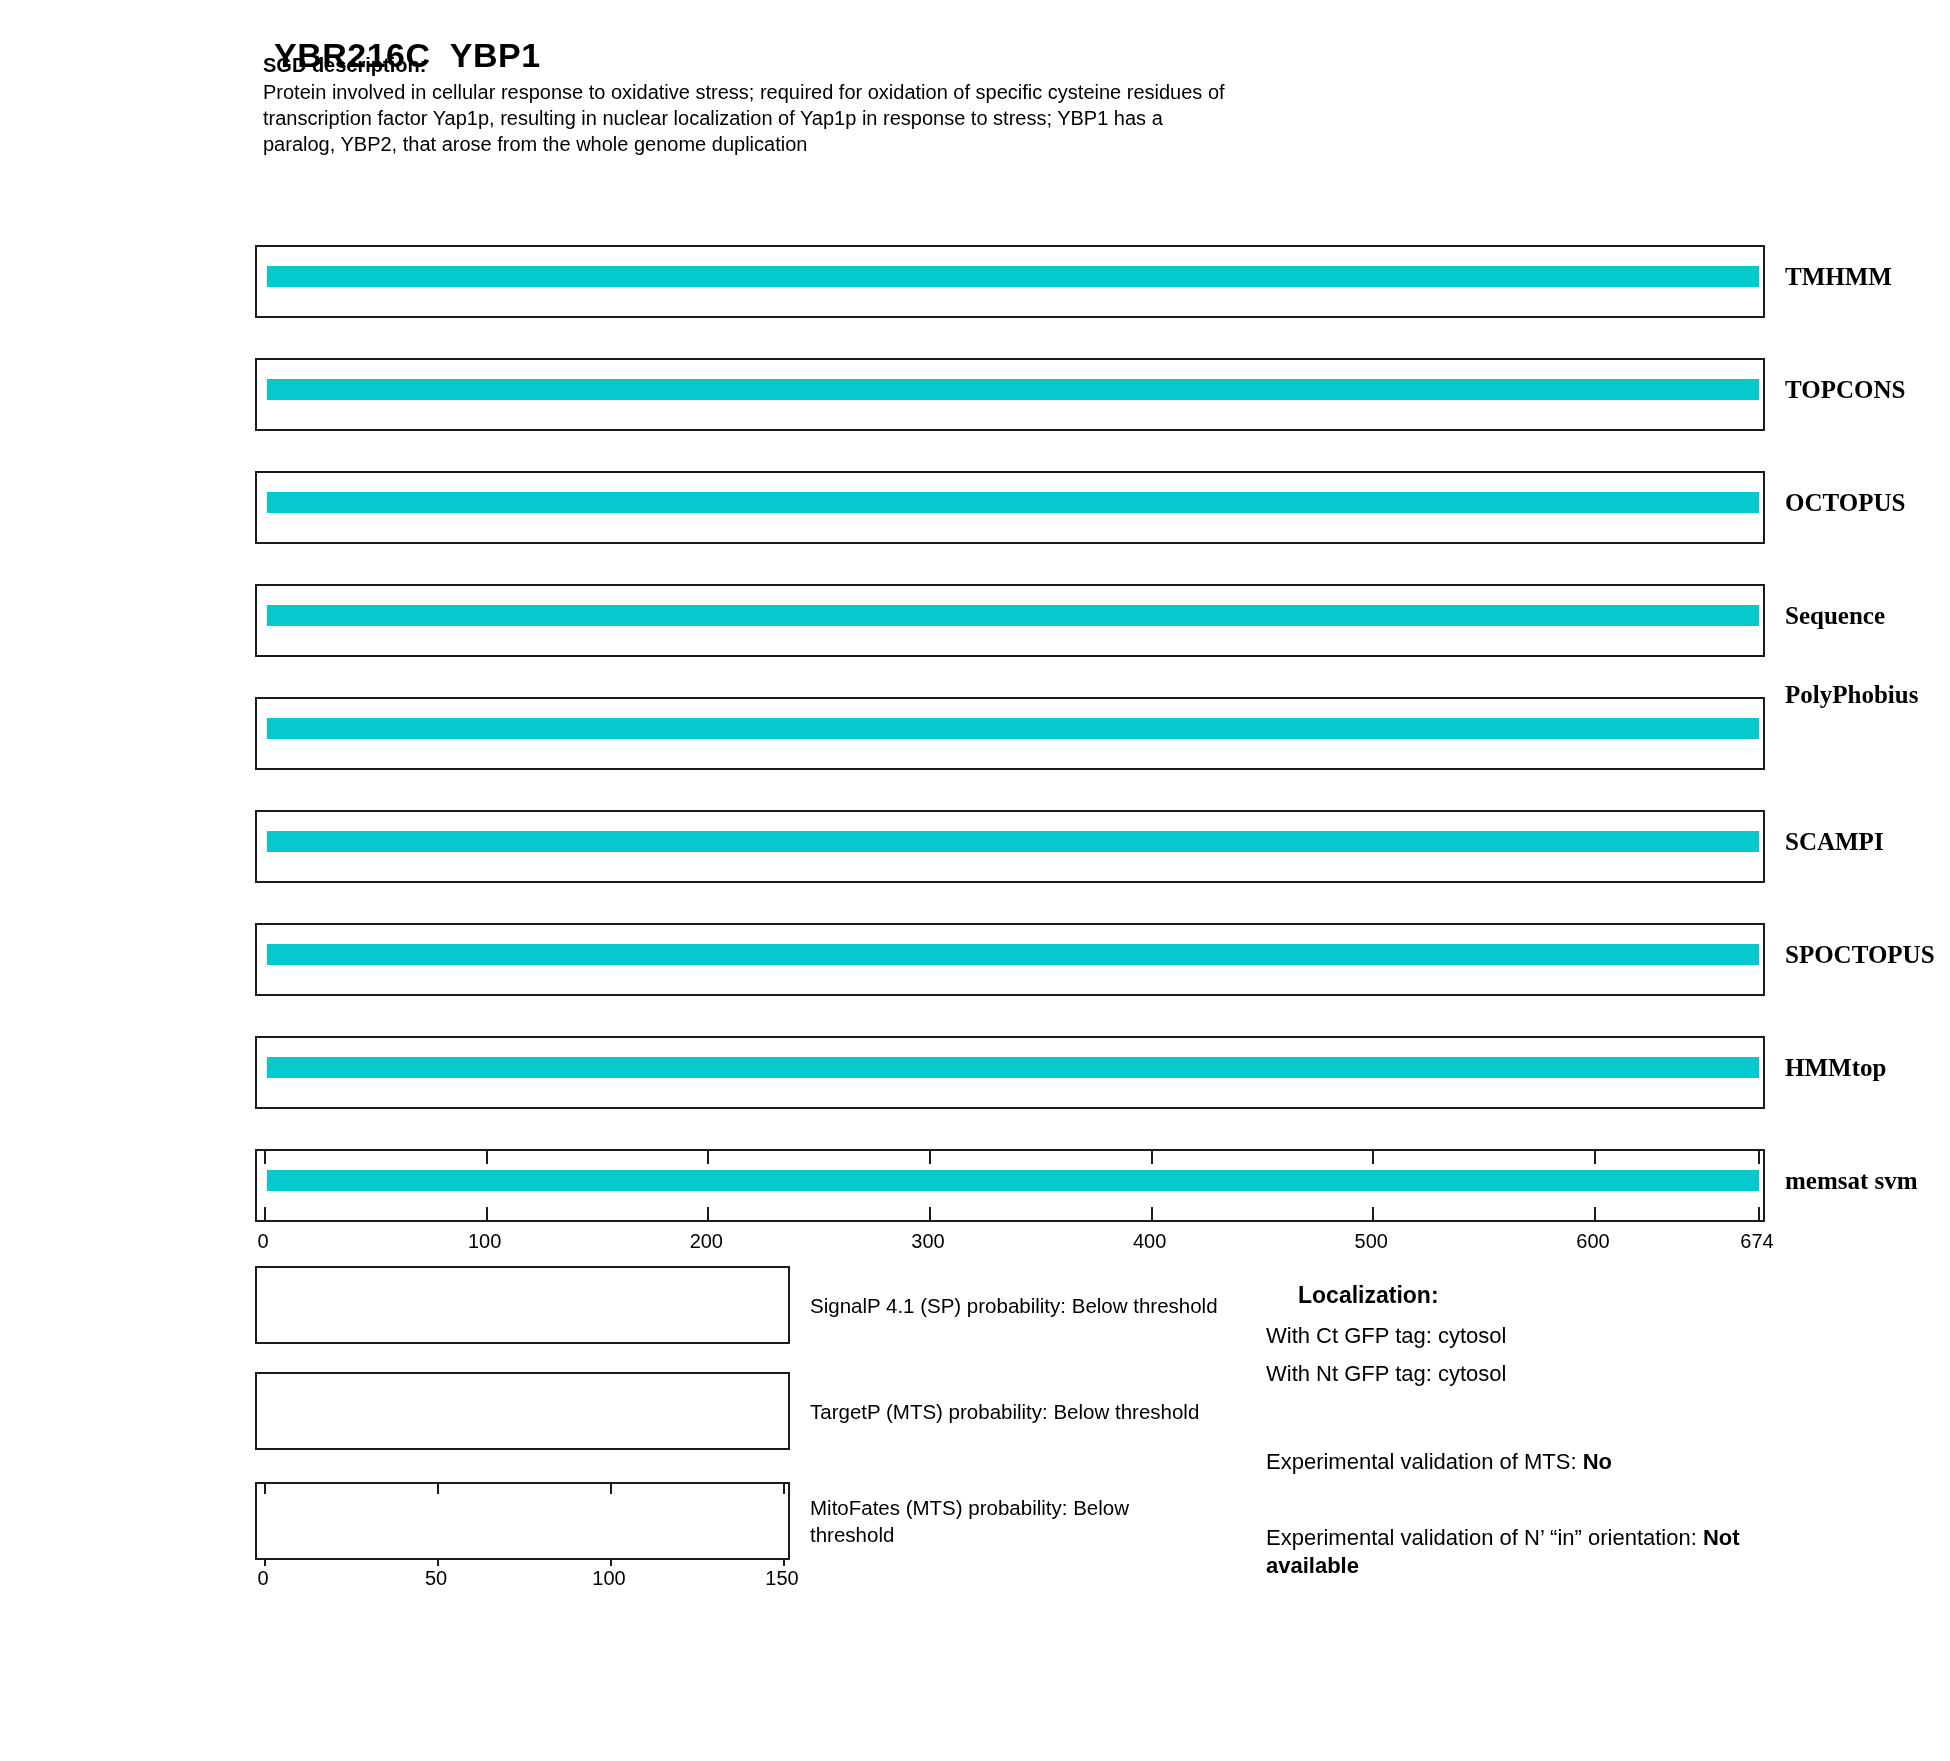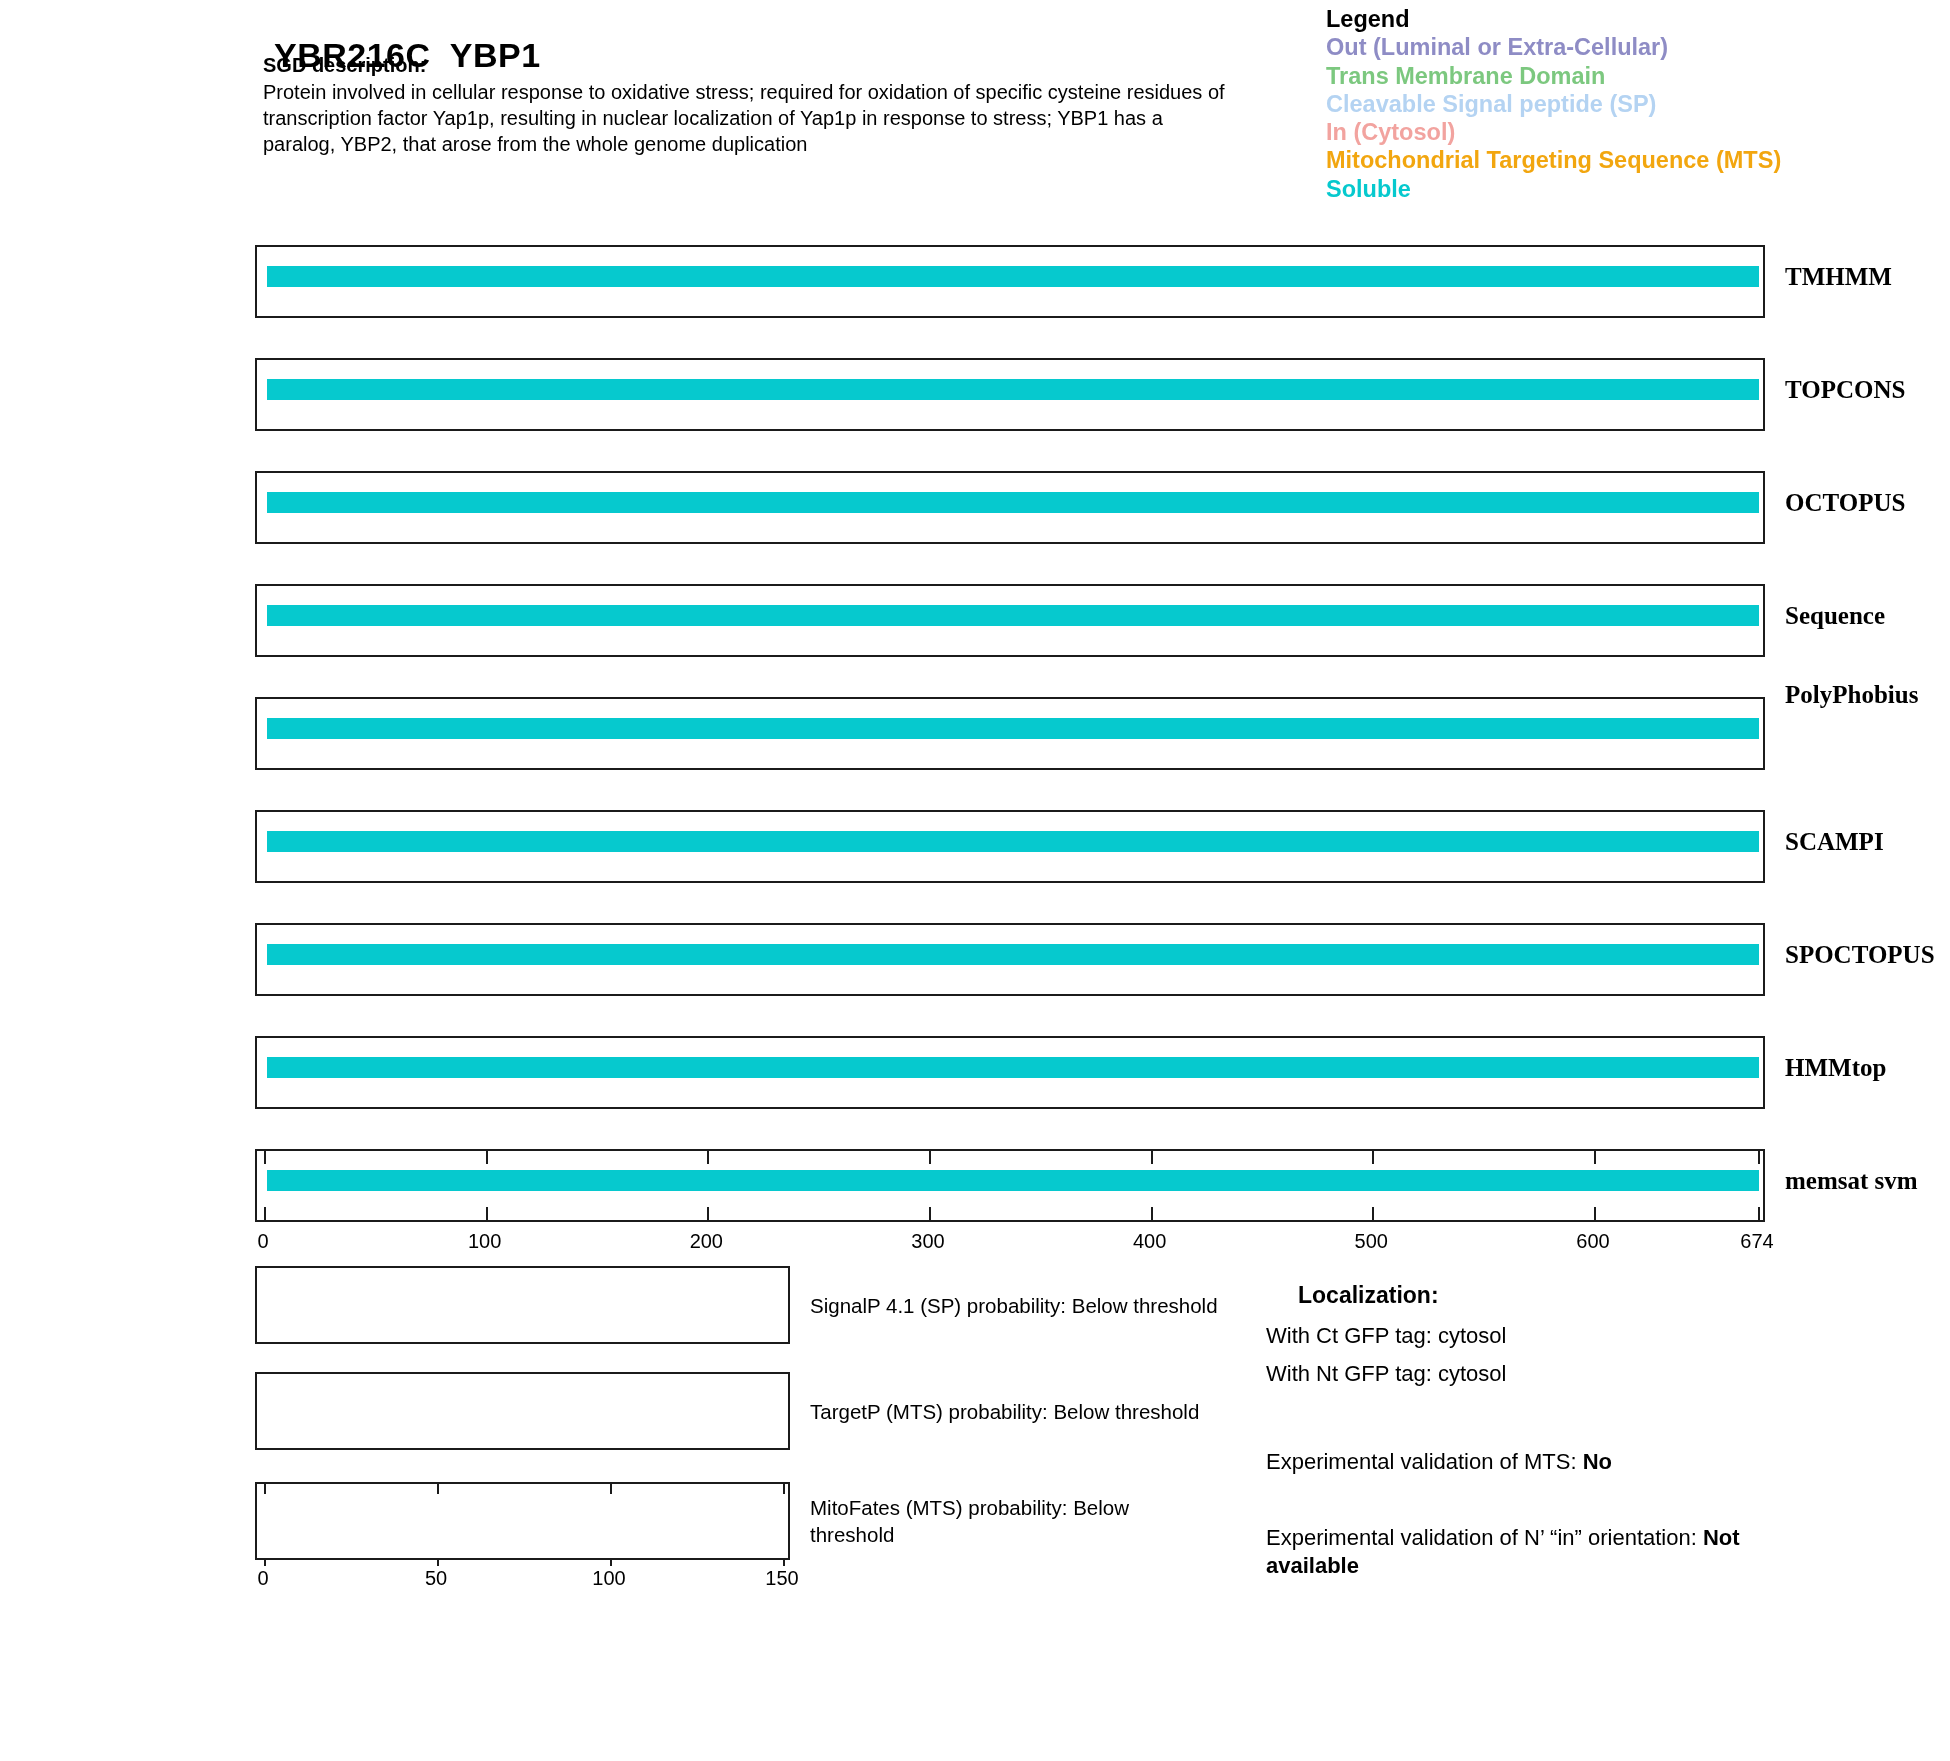--- a/index.html
+++ b/index.html
@@ -31,31 +31,20 @@
 
   <h1 class="page-title">YBR216C  YBP1</h1>
 
   <div class="sgd-heading">SGD description:</div>
   <div class="sgd-lines" id="sgd-lines">
       <div>Protein involved in cellular response to oxidative stress; required for oxidation of specific cysteine residues of</div>
       <div>transcription factor Yap1p, resulting in nuclear localization of Yap1p in response to stress; YBP1 has a</div>
       <div>paralog, YBP2, that arose from the whole genome duplication</div>
     </div>
 
-  <div class="legend">
-    <div class="legend-title">Legend</div>
-    <div id="legend-items">
-        <div class="legend-item" style="color: rgb(142, 140, 197);">Out (Luminal or Extra-Cellular)</div>
-        <div class="legend-item" style="color: rgb(124, 200, 127);">Trans Membrane Domain</div>
-        <div class="legend-item" style="color: rgb(180, 211, 242);">Cleavable Signal peptide (SP)</div>
-        <div class="legend-item" style="color: rgb(242, 163, 159);">In (Cytosol)</div>
-        <div class="legend-item" style="color: rgb(242, 166, 15);">Mitochondrial Targeting Sequence (MTS)</div>
-        <div class="legend-item" style="color: rgb(6, 201, 206);">Soluble</div>
-      </div>
-  </div>
 
   <div id="figure">
       <div class="track-box" style="left: 255px; top: 245px; width: 1510px; height: 73px;">
         <div class="seg" style="left: 10px; width: 1492px; top: 19px; height: 21px; background: rgb(6, 201, 206);"></div>
       </div>
       <div class="track-label" style="left: 1785px; top: 262px;">TMHMM</div>
       <div class="track-box" style="left: 255px; top: 358px; width: 1510px; height: 73px;">
         <div class="seg" style="left: 10px; width: 1492px; top: 19px; height: 21px; background: rgb(6, 201, 206);"></div>
       </div>
       <div class="track-label" style="left: 1785px; top: 375px;">TOPCONS</div>

